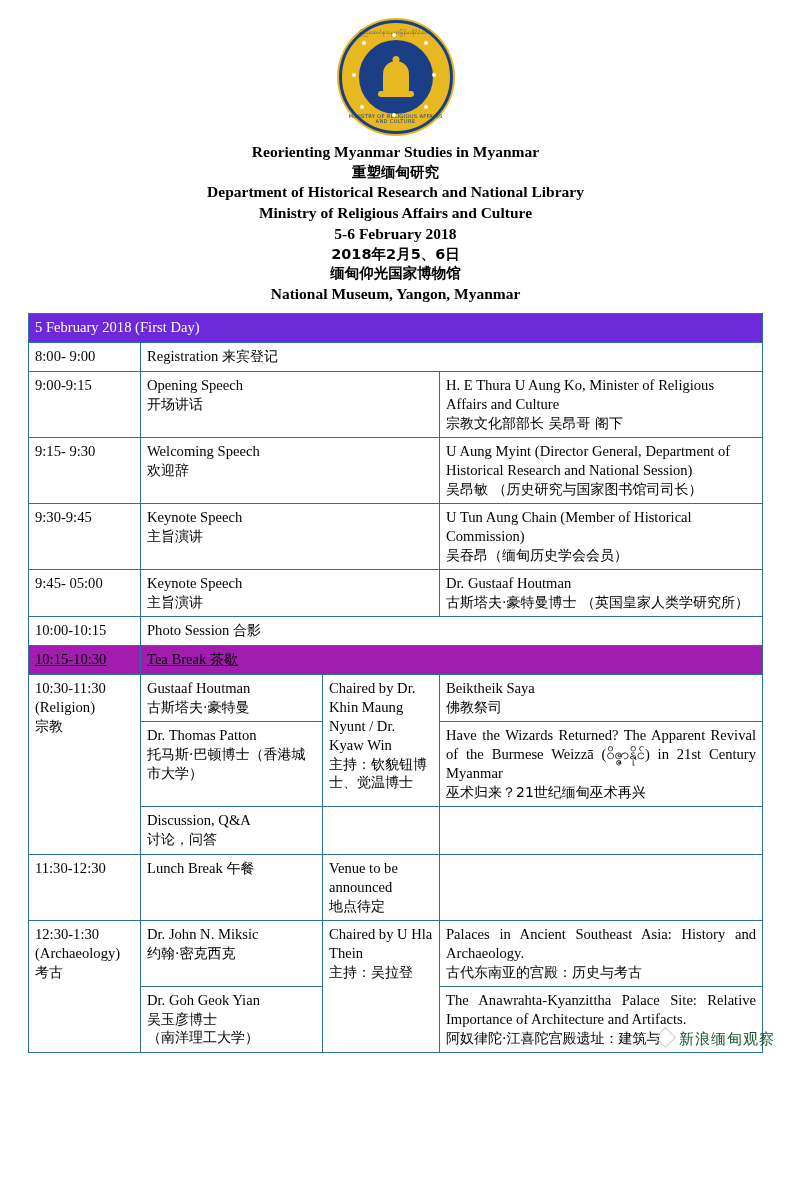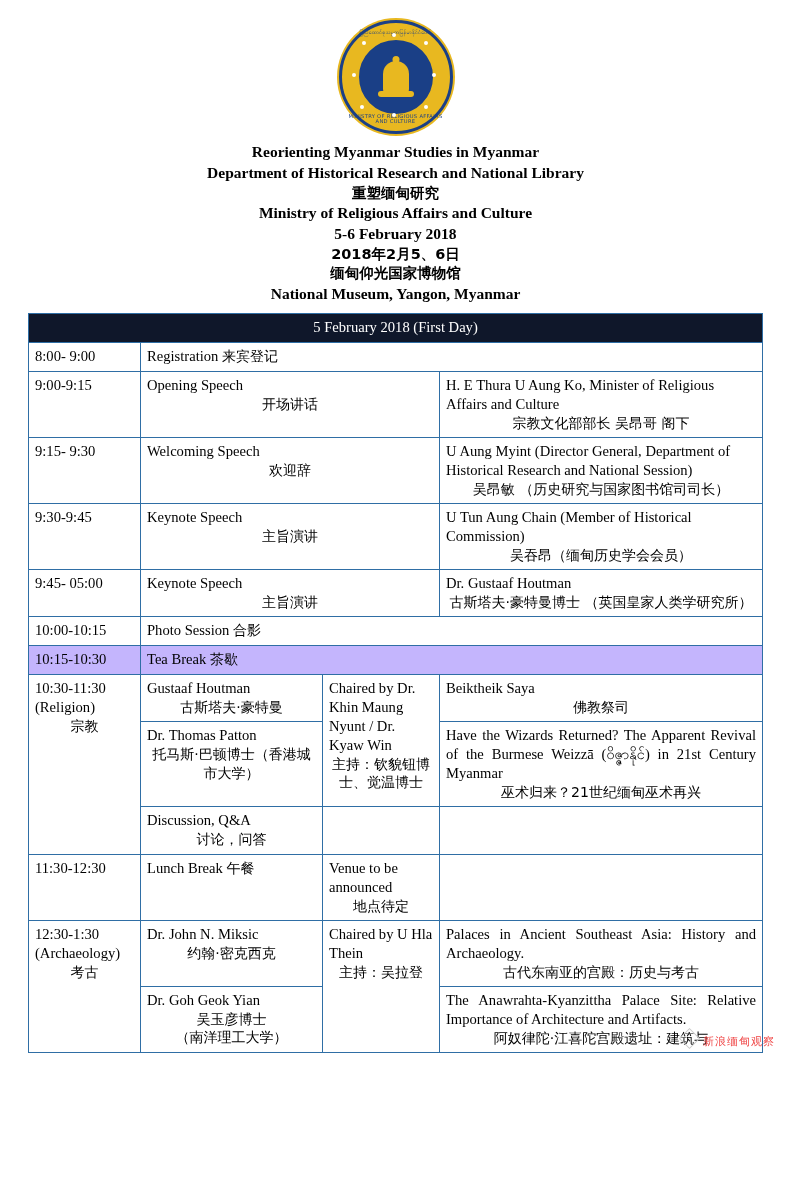--- a/index.html
+++ b/index.html
@@ -130,55 +130,54 @@
   }
   table.agenda td, table.agenda th {
     border: 1px solid #2f6ea5;
     vertical-align: top;
     padding: 4px 6px 5px 6px;
     font-size: 14.6px;
     line-height: 1.3;
     font-family: "Liberation Serif", serif;
   }
   .daybar {
-    background: #0f172a;
+    background: #6d28d9;
     color: #ffffff;
-    text-align: center;
+    text-align: left;
     font-size: 14.6px;
     padding: 3px 0 4px 0;
     border: 1px solid #2f6ea5;
     font-family: "Liberation Serif", serif;
   }
   .zh-inline {
     font-family: "DejaVu Sans", sans-serif;
     font-size: 14px;
     text-align: center;
   }
   .cell-zh {
     font-family: "DejaVu Sans", sans-serif;
     font-size: 14px;
     display: block;
-    text-align: center;
   }
   .cell-en { display: block; }
   .justify { text-align: justify; text-justify: inter-word; }
-  .tea-row td { background: #c4b5fd; }
+  .tea-row td { background: #a21caf; text-decoration: underline; }
   .col-time { width: 112px; }
   .col-speaker { width: 182px; }
   .col-chair { width: 117px; }
   .col-topic { width: auto; }
 
   
   .bottom-mark {
     position: absolute;
     right: 26px;
     bottom: 4px;
     font-family: "DejaVu Sans", sans-serif;
-    font-size: 11px;
-    color: #ef4444;
+    font-size: 15px;
+    color: #14532d;
     letter-spacing: 1px;
     white-space: nowrap;
   }
   .bottom-mark .logo-sq {
     display: inline-block;
     width: 13px; height: 13px;
     border: 1px solid #c9c9c9;
     transform: rotate(45deg);
     margin-right: 6px;
     vertical-align: -1px;
@@ -204,22 +203,22 @@
         <span style="top:82px;left:82px"></span>
         <span style="top:90px;left:50px"></span>
         <span style="top:82px;left:18px"></span>
         <span style="top:50px;left:10px"></span>
       </div>
     </div>
   </div>
 
   <div class="heading">
     <div class="line en">Reorienting Myanmar Studies in Myanmar</div>
+    <div class="line zh">重塑缅甸研究</div>
     <div class="line en">Department of Historical Research and National Library</div>
-    <div class="line zh">重塑缅甸研究</div>
     <div class="line en">Ministry of Religious Affairs and Culture</div>
     <div class="line en">5-6 February 2018</div>
     <div class="line zh">2018年2月5、6日</div>
     <div class="line zh">缅甸仰光国家博物馆</div>
     <div class="line en">National Museum, Yangon, Myanmar</div>
   </div>
 
   <table class="agenda">
     <colgroup>
       <col class="col-time">

